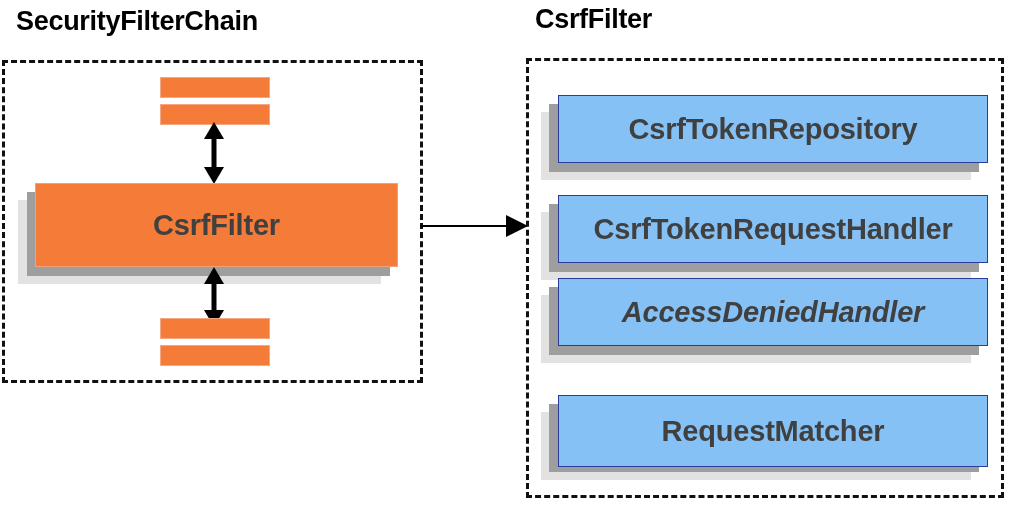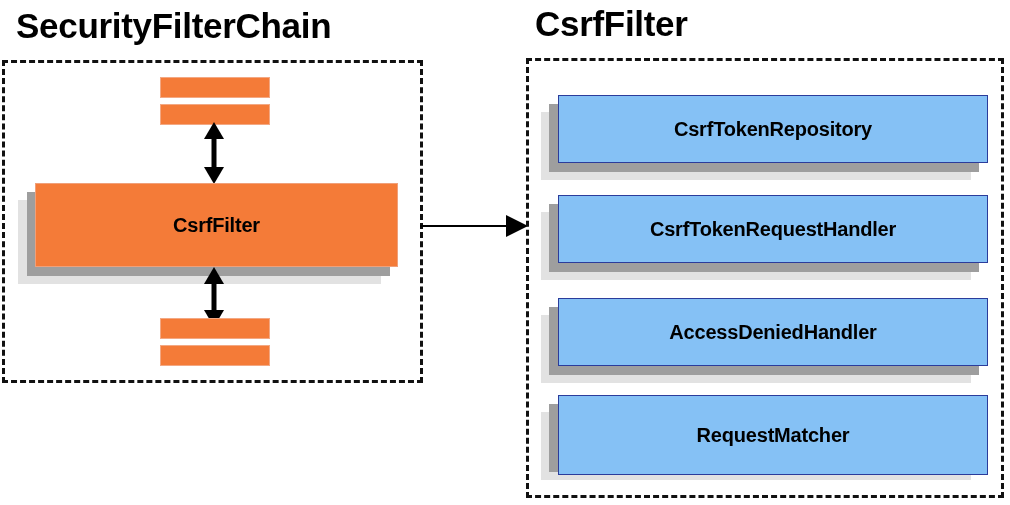--- a/index.html
+++ b/index.html
@@ -13,21 +13,21 @@
   #canvas {
     position: relative;
     width: 1010px;
     height: 505px;
     background: #ffffff;
     overflow: hidden;
   }
   .panel-title {
     position: absolute;
     font-weight: bold;
-    font-size: 35px;
+    font-size: 27px;
     color: #000000;
     letter-spacing: -0.3px;
     white-space: nowrap;
     line-height: 1;
   }
   .dashed-box {
     position: absolute;
     border: 3px dashed #111111;
     box-sizing: border-box;
     background: transparent;
@@ -56,22 +56,22 @@
   .card .face.blue {
     background: #85c1f5;
     border: 1px solid #2b3c9b;
   }
   .card .face.orange {
     background: #f47b38;
     border: 1px solid #f0a07a;
   }
   .card .label {
     font-weight: bold;
-    font-size: 20px;
-    color: #000000;
+    font-size: 29px;
+    color: #404040;
     letter-spacing: -0.2px;
     white-space: nowrap;
   }
   .orange-bar {
     position: absolute;
     background: #f47b38;
     border: 1px solid #f3a883;
     box-sizing: border-box;
   }
   .conn {
@@ -140,29 +140,29 @@
   </div>
 
   <div class="card" style="left:558px; top:195px; width:430px; height:52px;">
     <div class="shadow-light" style="left:-17px; top:17px; width:430px; height:68px;"></div>
     <div class="shadow-dark" style="left:-9px; top:9px; width:430px; height:68px;"></div>
     <div class="face blue" style="width:430px; height:68px;">
       <span class="label">CsrfTokenRequestHandler</span>
     </div>
   </div>
 
-  <div class="card" style="left:558px; top:298px; width:430px; height:68px;">
+  <div class="card" style="left:558px; top:278px; width:430px; height:68px;font-style:italic;">
     <div class="shadow-light" style="left:-17px; top:17px; width:430px; height:68px;"></div>
     <div class="shadow-dark" style="left:-9px; top:9px; width:430px; height:68px;"></div>
     <div class="face blue" style="width:430px; height:68px;">
       <span class="label">AccessDeniedHandler</span>
     </div>
   </div>
 
   <div class="card" style="left:558px; top:395px; width:430px; height:68px;">
     <div class="shadow-light" style="left:-17px; top:17px; width:430px; height:68px;"></div>
     <div class="shadow-dark" style="left:-9px; top:9px; width:430px; height:68px;"></div>
-    <div class="face blue" style="width:430px; height:80px;">
+    <div class="face blue" style="width:430px; height:72px;">
       <span class="label">RequestMatcher</span>
     </div>
   </div>
 
 </div>
 
 </body></html>

